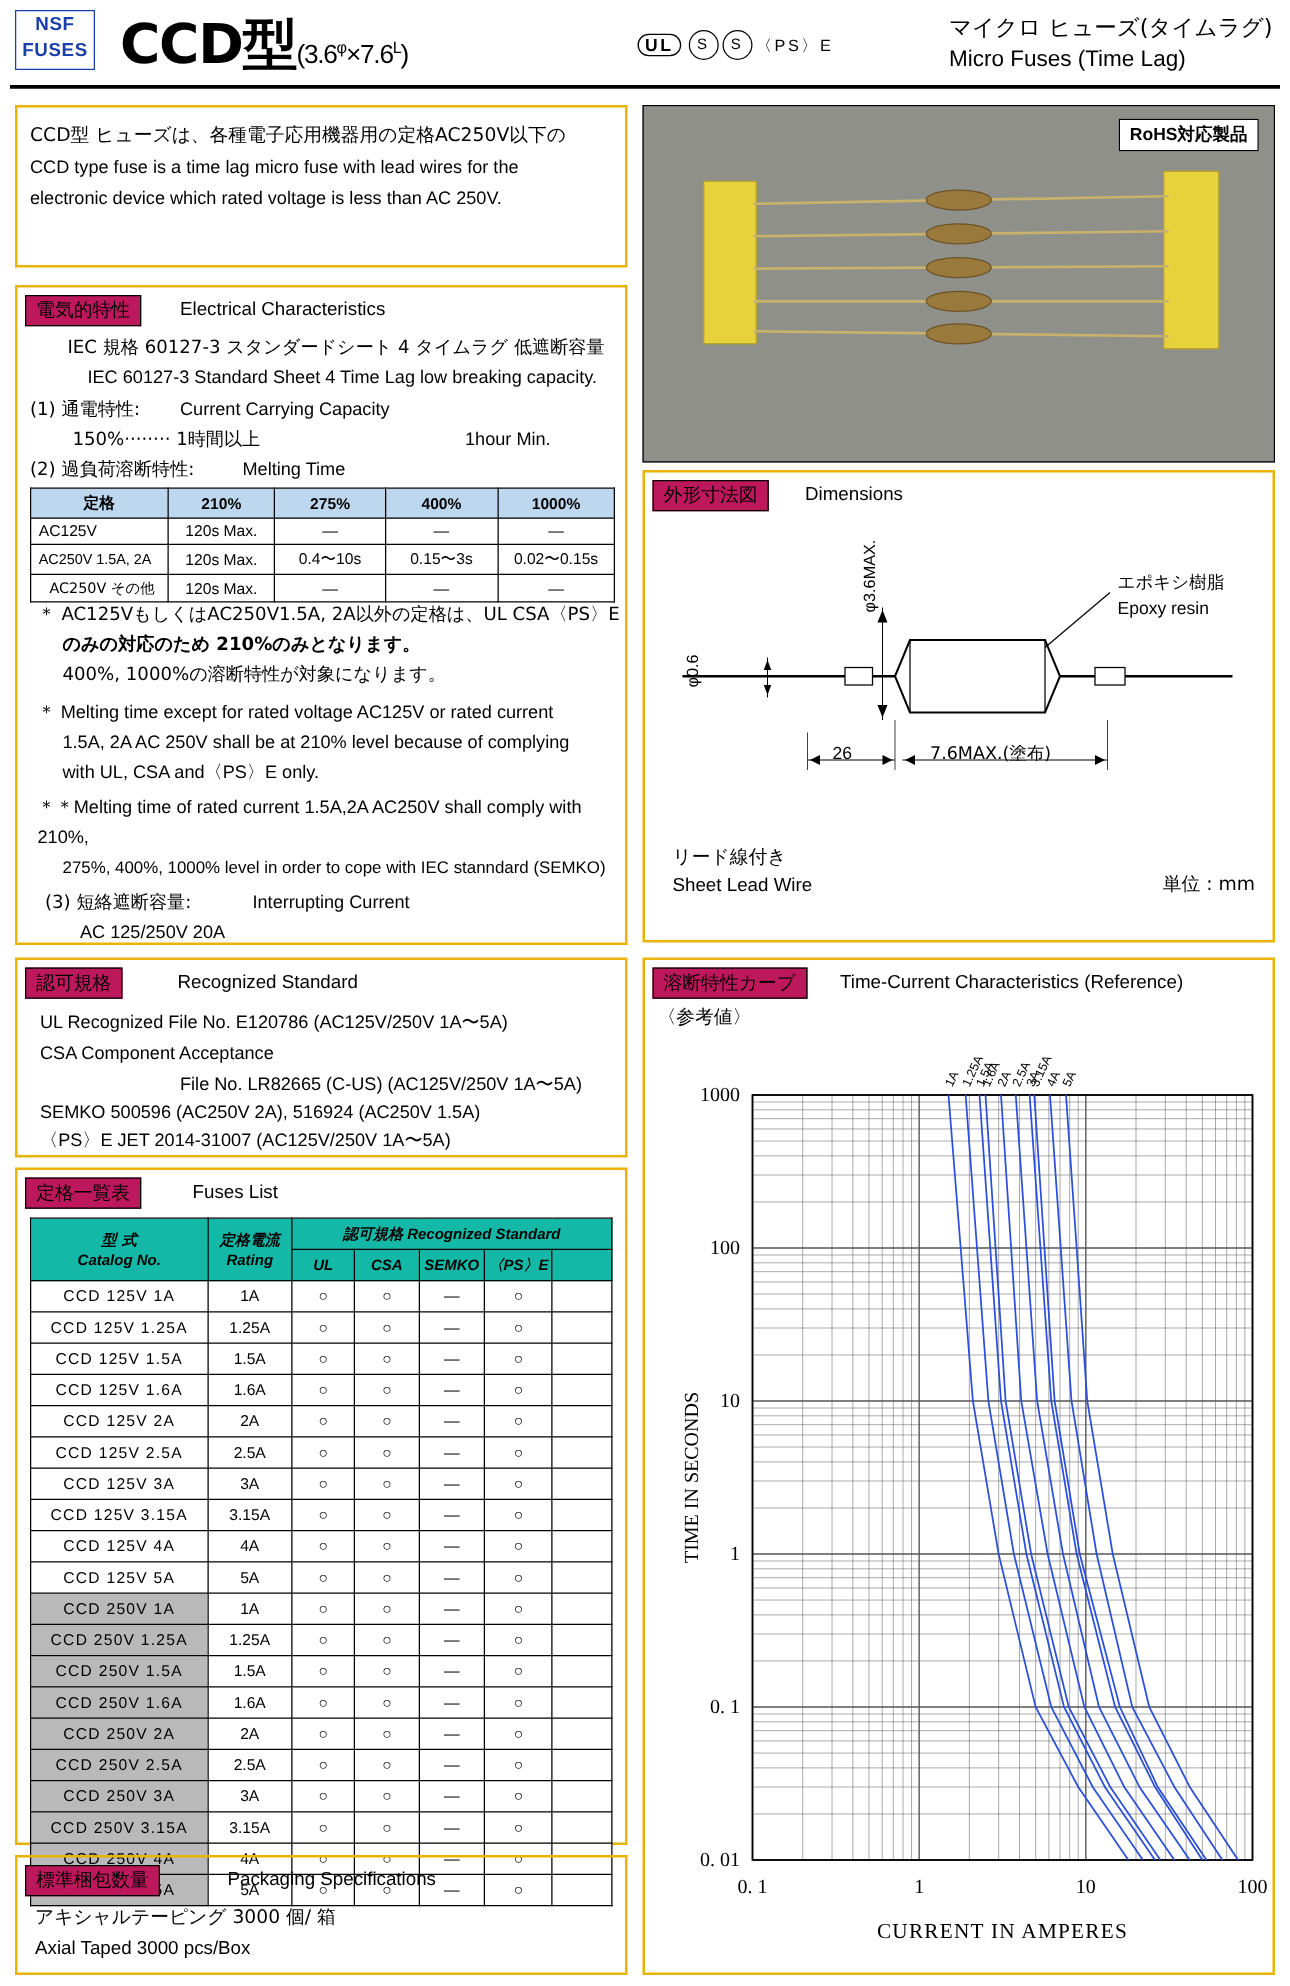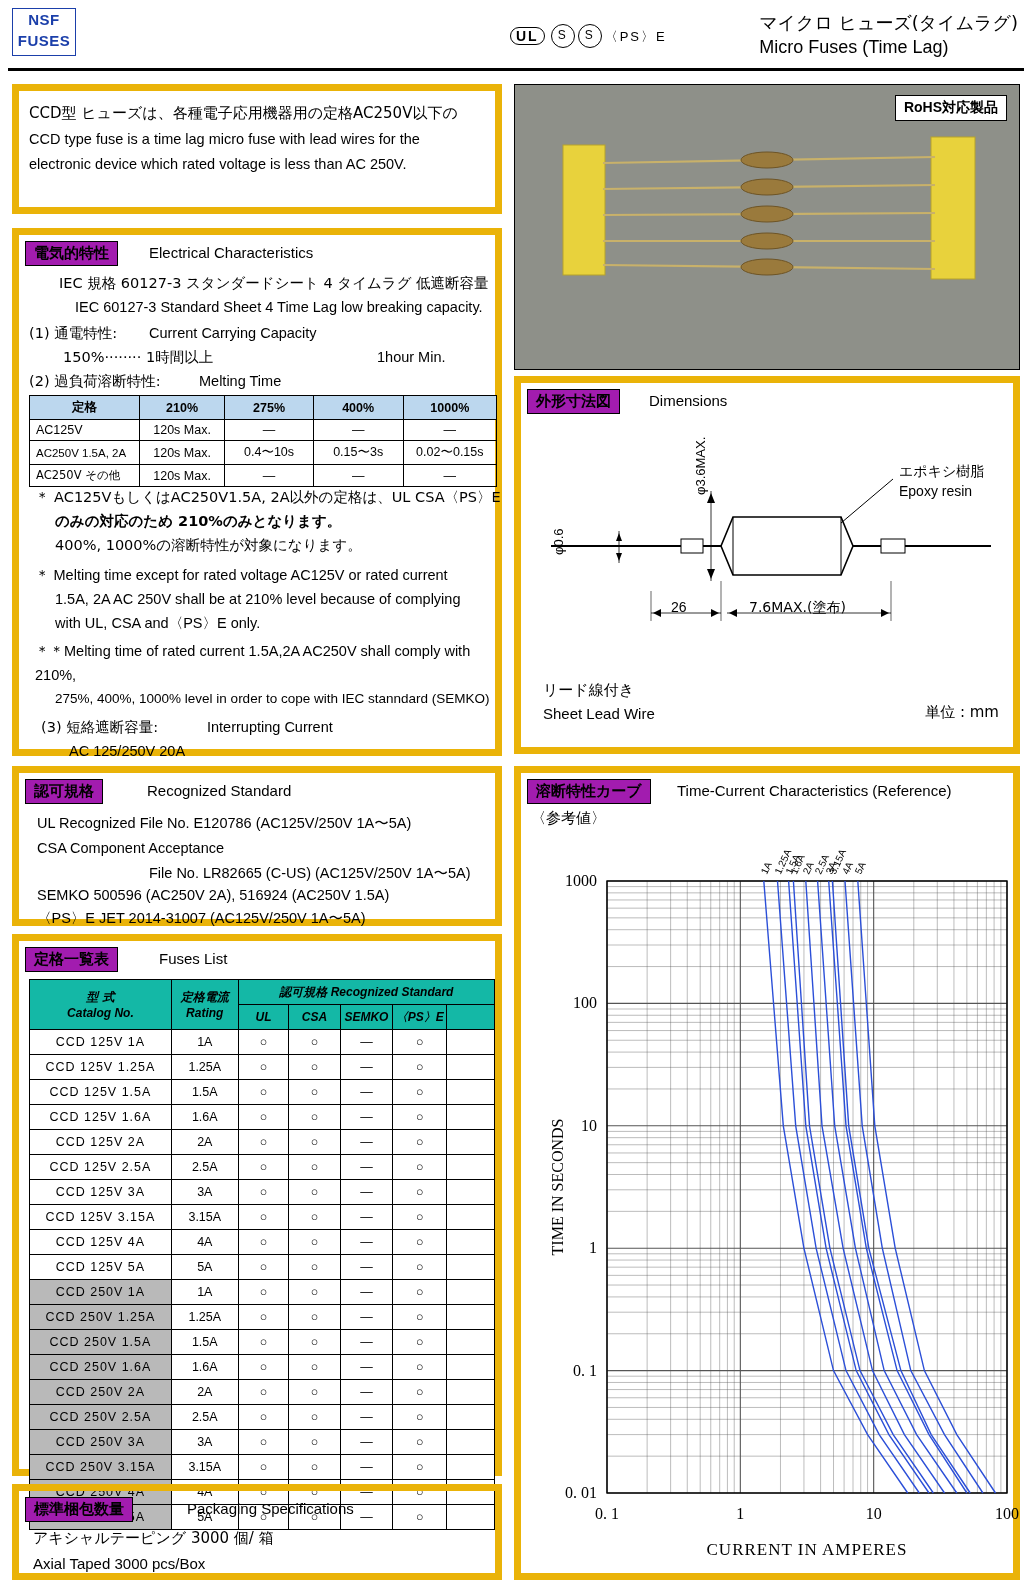--- a/index.html
+++ b/index.html
@@ -15,22 +15,22 @@
   .sup{font-size:13px;vertical-align:super;}
   .marks{position:absolute;left:510px;top:24px;font-size:19px;letter-spacing:2px;}
   .mk{display:inline-block;border:1.5px solid #000;border-radius:50%;width:22px;height:22px;line-height:20px;
       text-align:center;font-size:12px;margin-right:3px;vertical-align:middle;}
   .mkul{display:inline-block;border:1.5px solid #000;border-radius:11px;padding:0 5px;font-weight:bold;font-size:14px;
         margin-right:6px;vertical-align:middle;}
   .hdr-r{position:absolute;right:14px;top:10px;text-align:left;font-size:18px;line-height:25px;}
   .hdr-rule{position:absolute;left:8px;top:68px;width:1016px;height:3px;background:#000;}
 
   
-  .box{position:absolute;border:7px solid #eab308;box-sizing:border-box;}
-  .lbl{display:inline-block;background:#a21caf;border:1px solid #000;padding:2px 8px;font-size:15px;font-weight:bold;}
+  .box{position:absolute;border:2px solid #eab308;box-sizing:border-box;}
+  .lbl{display:inline-block;background:#be185d;border:1px solid #000;padding:2px 8px;font-size:15px;font-weight:normal;}
   .jp{font-family:"DejaVu Sans",sans-serif;}
 
   
   #desc{left:12px;top:84px;width:490px;height:130px;}
   #desc p{margin:0;padding:0 10px;font-size:15px;line-height:28px;}
   #desc .en{font-size:14.5px;line-height:25px;}
 
   
   #elec{left:12px;top:228px;width:490px;height:528px;}
   #elec .lbl{position:absolute;left:6px;top:6px;}
@@ -72,20 +72,23 @@
 </style>
 </head>
 <body>
 
 <div class="page">
 
   <div class="hdr">
     <div class="nsf">
       <div>NSF</div>
       <div>FUSES</div>
+    </div>
+    <div class="ttl">
+      <span class="jp">CCD型</span><span class="sub">(3.6<span class="sup">φ</span>×7.6<span class="sup">L</span>)</span>
     </div>
     <div class="marks">
       <span class="mkul">UL</span><span class="mk">S</span><span class="mk">S</span><span class="smalltxt">〈PS〉E</span>
     </div>
     <div class="hdr-r">
       <div class="jp">マイクロ ヒューズ(タイムラグ)</div>
       <div>Micro Fuses (Time Lag)</div>
     </div>
     <div class="hdr-rule"></div>
   </div>
@@ -130,21 +133,21 @@
           <td>—</td>
         </tr>
         <tr>
           <td style="text-align:left;padding-left:6px;font-size:11.5px;">AC250V 1.5A, 2A</td>
           <td>120s  Max.</td>
           <td>0.4〜10s</td>
           <td>0.15〜3s</td>
           <td>0.02〜0.15s</td>
         </tr>
         <tr>
-          <td class="jp" style="text-align:left;padding-left:6px;font-size:11.5px;">AC250V その他</td>
+          <td class="jp" style="text-align:right;padding-left:6px;font-size:11.5px;">AC250V その他</td>
           <td>120s  Max.</td>
           <td>—</td>
           <td>—</td>
           <td>—</td>
         </tr>
       </tbody>
     </table>
 
     <div style="position:absolute;left:10px;top:250px;width:472px;">
       <div class="etxt jp" style="padding-left:6px;">＊ AC125VもしくはAC250V1.5A, 2A以外の定格は、UL CSA〈PS〉E</div>

